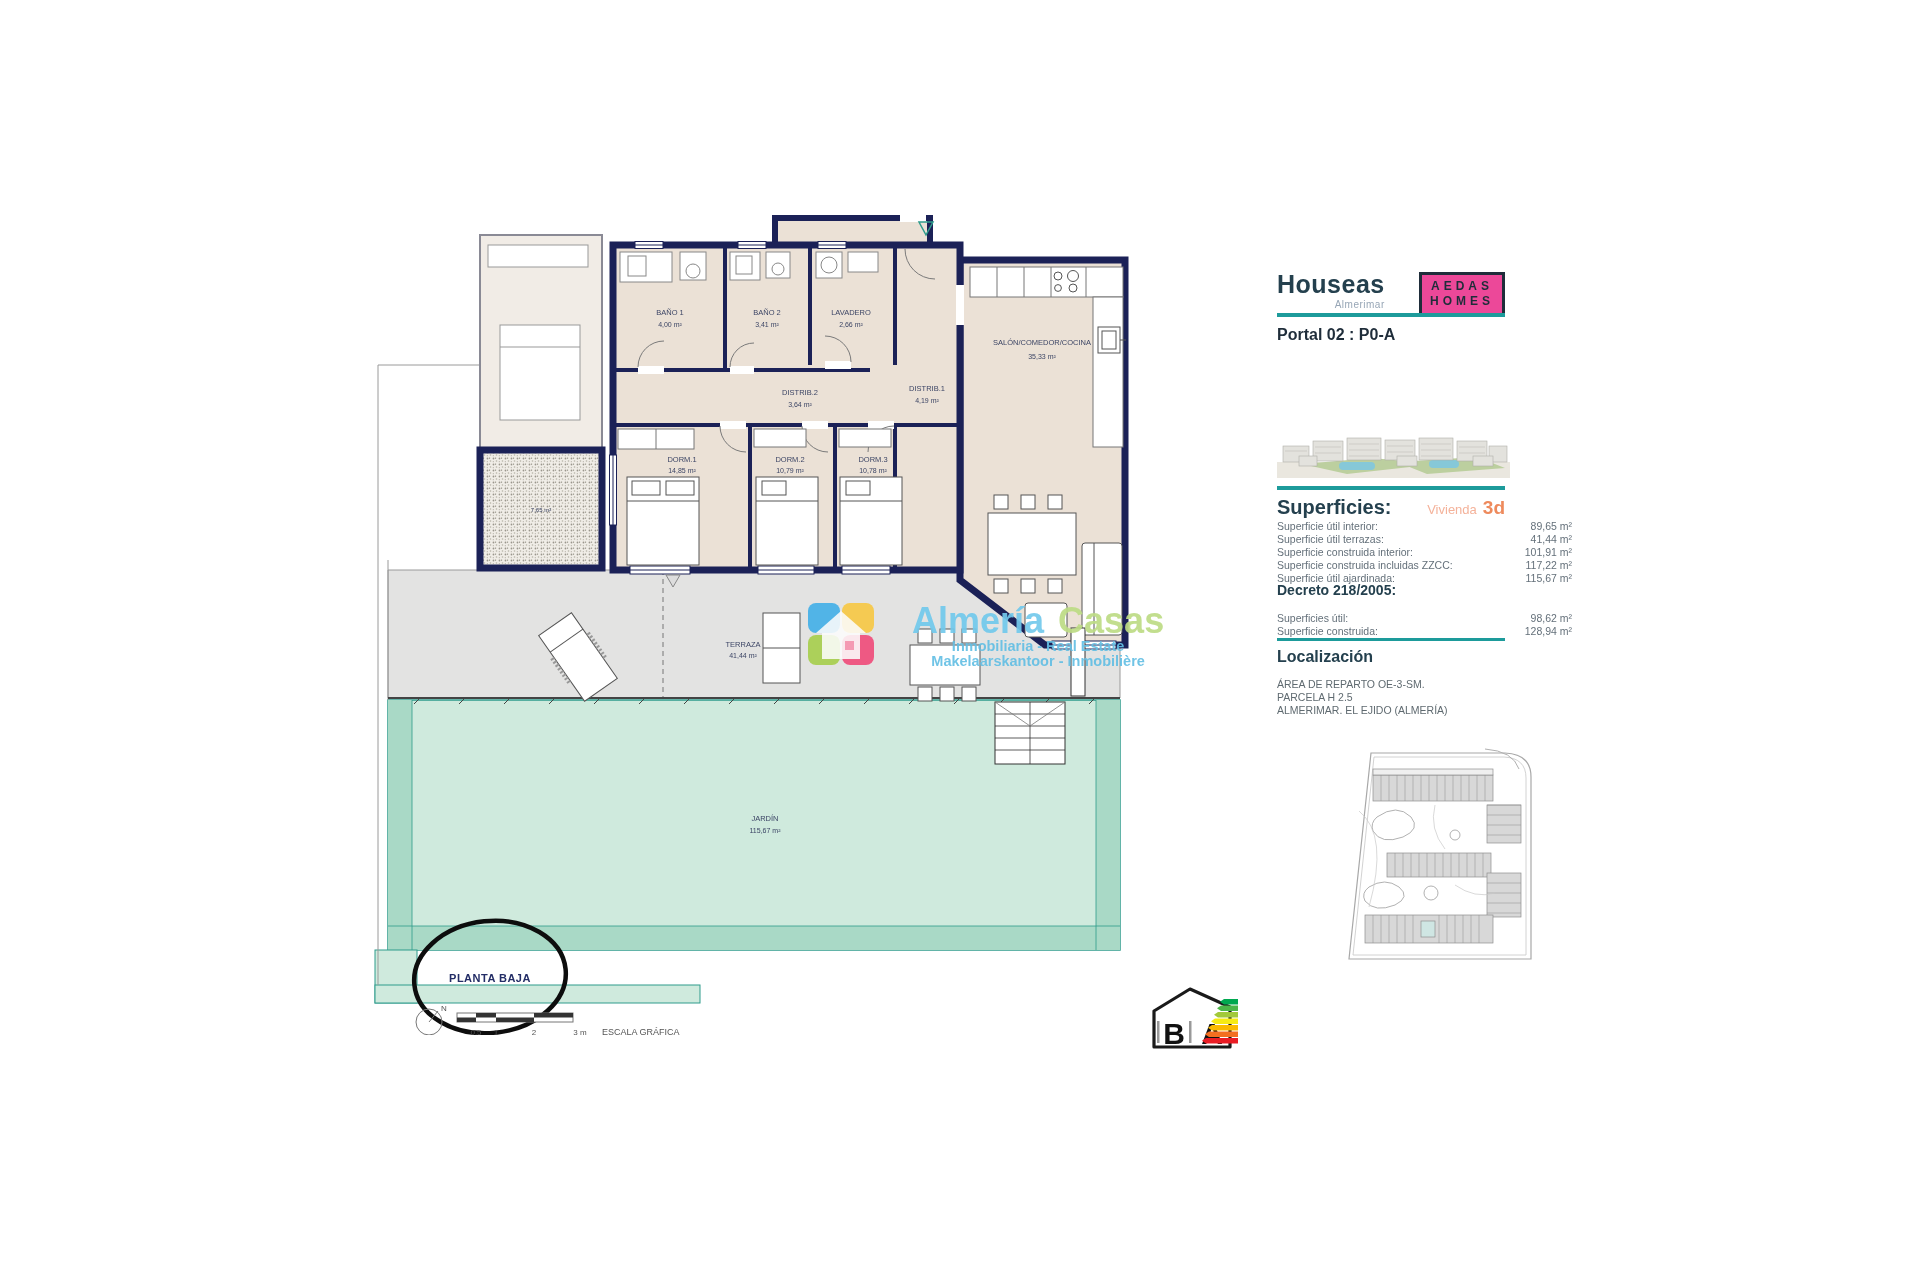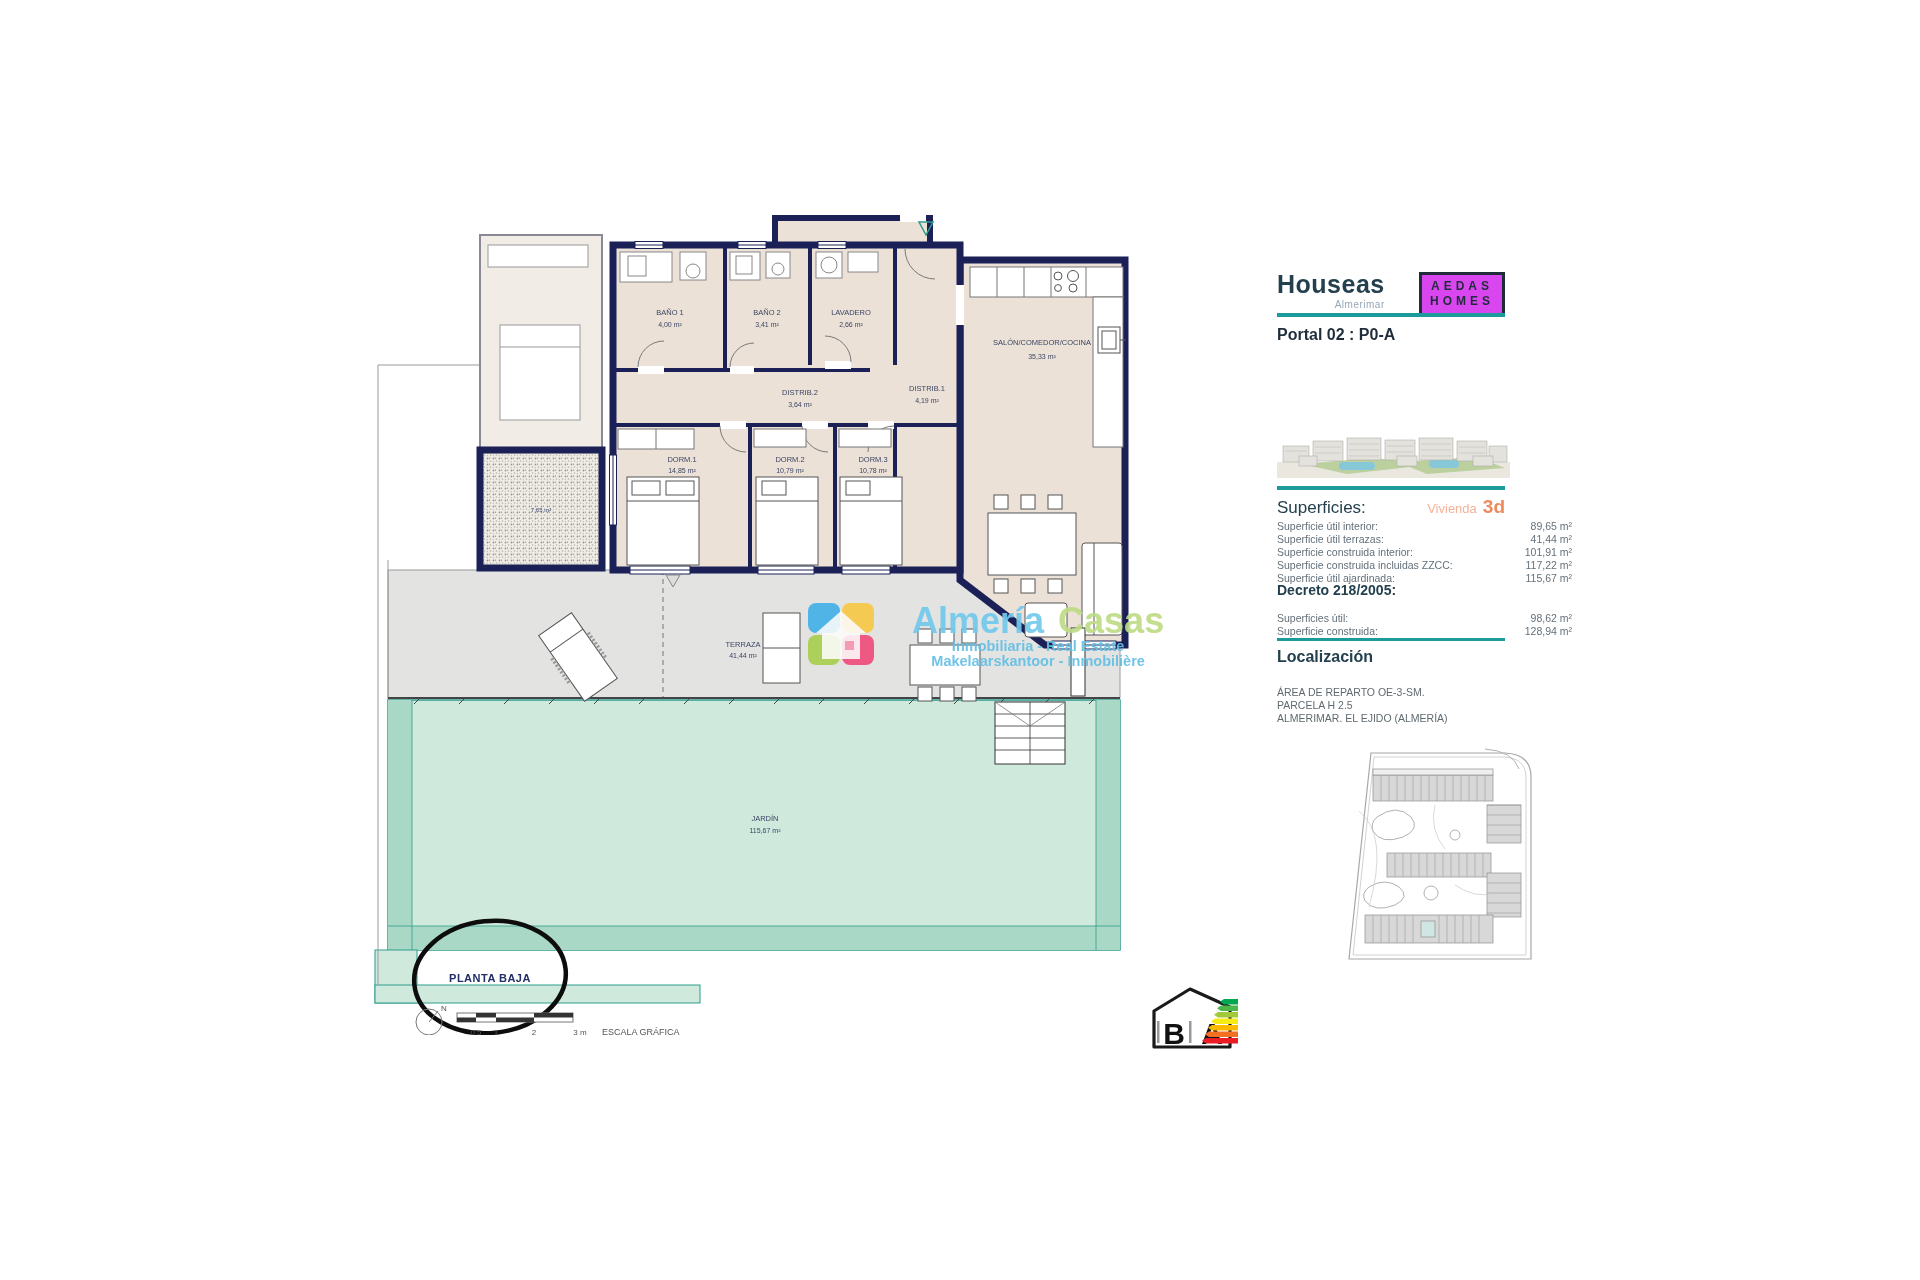--- a/index.html
+++ b/index.html
@@ -6,32 +6,32 @@
   body{
     width:1920px;height:1280px;position:relative;background:#ffffff;
     font-family:"Liberation Sans",sans-serif;overflow:hidden;
   }
   .abs{position:absolute}
 
   
   .hdr{left:1277px;top:272px;width:228px;display:flex;justify-content:space-between;align-items:flex-start}
   .brand{font-size:25px;font-weight:bold;color:#24404e;letter-spacing:.5px;line-height:1}
   .brand-sub{font-size:10px;color:#97a6b6;text-align:right;margin-top:2px;letter-spacing:.5px}
-  .aedas{border:3px solid #1f2d3a;padding:4px 8px;text-align:center;background:#d946ef}
+  .aedas{border:3px solid #1f2d3a;padding:4px 8px;text-align:center;background:#ec4899}
   .aedas span{display:block;font-size:12px;font-weight:bold;letter-spacing:4px;color:#1f2d3a;line-height:1.25}
   .rule{background:#1d9b9b;height:4px;width:228px}
   .portal{left:1277px;top:326px;font-size:16px;font-weight:bold;color:#1f2d3a}
   .sup-head{left:1277px;top:496px;width:228px;display:flex;justify-content:space-between;align-items:baseline}
-  .sup-title{font-size:17px;font-weight:normal;color:#24404e}
+  .sup-title{font-size:20px;font-weight:bold;color:#24404e}
   .viv{font-size:13px;color:#f4b29a}
   .viv b{font-size:19px;color:#ee8a5c;margin-left:6px}
   .rows{left:1277px;width:295px;font-size:10.5px;color:#64707a;line-height:13px}
   .row{display:flex;justify-content:space-between}
   .dec-title{font-size:14px;font-weight:bold;color:#24404e;margin-bottom:14px}
-  .loc-title{font-size:16px;font-weight:bold;color:#24404e;margin-bottom:20px}
+  .loc-title{font-size:16px;font-weight:bold;color:#24404e;margin-bottom:12px}
   .loc-lines{font-size:10.5px;color:#5f6a70;line-height:13px}
 
   
   .wm{left:808px;top:603px;display:flex;align-items:flex-start;opacity:.92}
   .wm-text{margin-left:36px;text-align:center}
   .wm-brand{font-size:36px;font-weight:bold;line-height:1;letter-spacing:0}
   .wm-b1{color:#72c9ec}.wm-b2{color:#bddc85;margin-left:14px}
   .wm-l{font-size:14.5px;color:#64bfe4;line-height:15px;font-weight:bold}
 
   text{font-family:"Liberation Sans",sans-serif}

